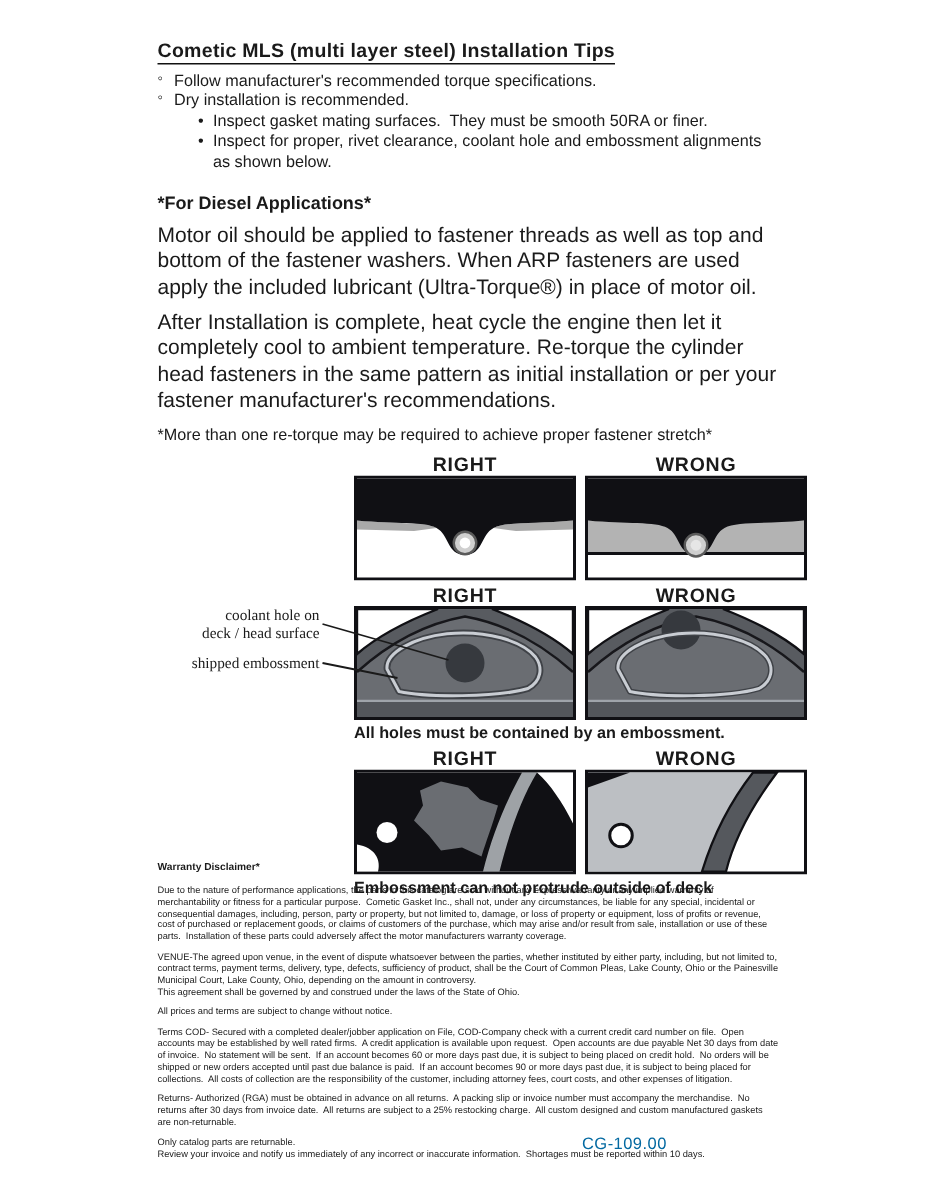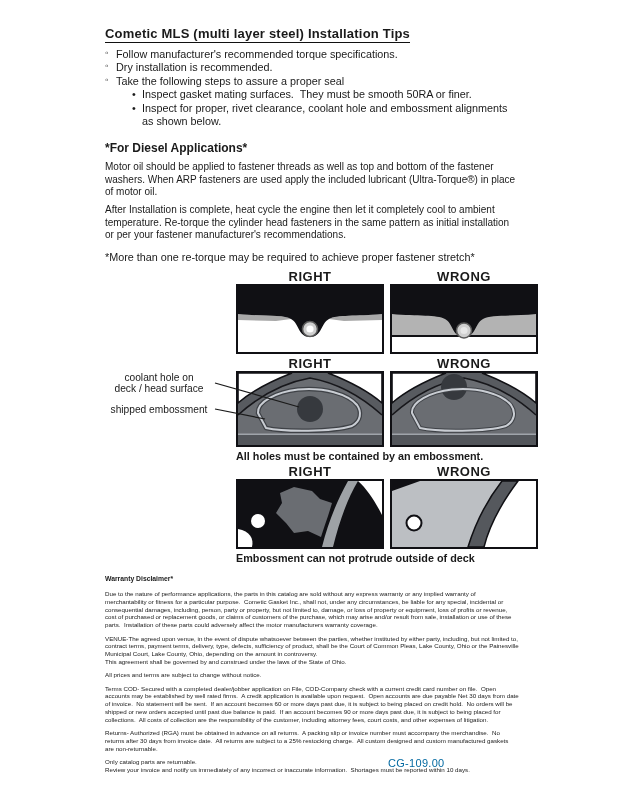--- a/index.html
+++ b/index.html
@@ -11,36 +11,36 @@
   .page-title{
     display:inline-block;margin-top:26px;font-size:13px;font-weight:bold;
     letter-spacing:0.2px;border-bottom:1.6px solid #111;padding-bottom:1px;
   }
   .blist{margin-top:5px;}
   .b1,.b2{position:relative;font-size:10.8px;line-height:1.24;padding-left:11px;white-space:pre-wrap;}
   .b1::before{content:"◦";position:absolute;left:0;top:-1px;font-size:10px;}
   .b2{margin-left:27px;padding-left:10px;}
   .b2::before{content:"•";position:absolute;left:0;top:0;}
   .section-heading{font-size:12px;font-weight:bold;margin-top:13px;}
-  .para{font-size:10px;line-height:1.24;margin-top:6px;white-space:pre-wrap;}
+  .para{font-size:14px;line-height:1.24;margin-top:6px;white-space:pre-wrap;}
   .note{font-size:10.8px;margin-top:9px;white-space:pre-wrap;}
 
   .figure{margin-left:131px;width:302px;}
   .fig1{margin-top:7px;}
   .panel-row{display:flex;gap:6px;align-items:center;}
   .panel-col{width:148px;}
   .panel-label{font-size:13px;font-weight:700;letter-spacing:0.5px;text-align:center;line-height:14px;}
   .panel-col svg{display:block;}
   .fig-caption{font-size:10.8px;font-weight:bold;margin-top:3px;line-height:1.15;}
 
   .fig2-wrap{position:relative;margin-top:3px;}
   .fig2-figure{margin-left:131px;width:302px;}
   .side-label{
-    position:absolute;left:0;width:108px;text-align:center;
-    font-size:10.2px;line-height:1.1;
+    position:absolute;left:0;width:108px;text-align:right;
+    font-size:10.2px;line-height:1.1;font-family:Liberation Serif, serif;
   }
   .leader-svg{position:absolute;left:0;top:0;pointer-events:none;}
 
   .fig3{margin-top:3px;}
 
   .warranty{position:absolute;left:105px;top:575px;width:414px;}
   .w-head{font-size:6.8px;font-weight:bold;margin:0 0 8px 0;}
   .wp{font-size:6.2px;line-height:1.26;margin:0 0 5.5px 0;white-space:pre-wrap;}
   .wp-tight{margin-bottom:0;}
   .footer-num{position:absolute;left:388px;top:757px;font-size:11px;letter-spacing:0.3px;color:#0369a1;}
@@ -48,21 +48,20 @@
 </head>
 <body>
 
 <div class="content">
 
   <span class="page-title">Cometic MLS (multi layer steel) Installation Tips</span>
 
   <div class="blist">
     <div class="b1">Follow manufacturer's recommended torque specifications.</div>
     <div class="b1">Dry installation is recommended.</div>
-    <div class="b1">Take the following steps to assure a proper seal</div>
     <div class="b2">Inspect gasket mating surfaces.  They must be smooth 50RA or finer.</div>
     <div class="b2">Inspect for proper, rivet clearance, coolant hole and embossment alignments as shown below.</div>
   </div>
 
   <div class="section-heading">*For Diesel Applications*</div>
   <div class="para">Motor oil should be applied to fastener threads as well as top and bottom of the fastener washers. When ARP fasteners are used apply the included lubricant (Ultra-Torque®) in place of motor oil.</div>
   <div class="para">After Installation is complete, heat cycle the engine then let it completely cool to ambient temperature. Re-torque the cylinder head fasteners in the same pattern as initial installation or per your fastener manufacturer's recommendations.</div>
   <div class="note">*More than one re-torque may be required to achieve proper fastener stretch*</div>
 
   

